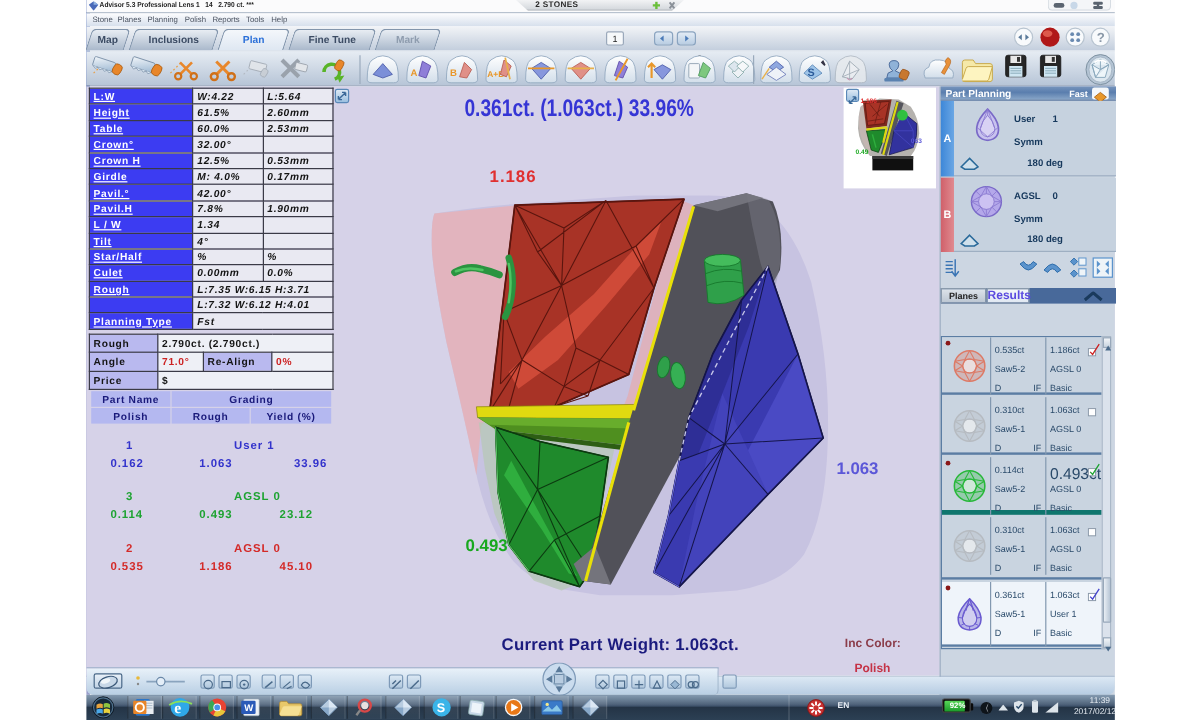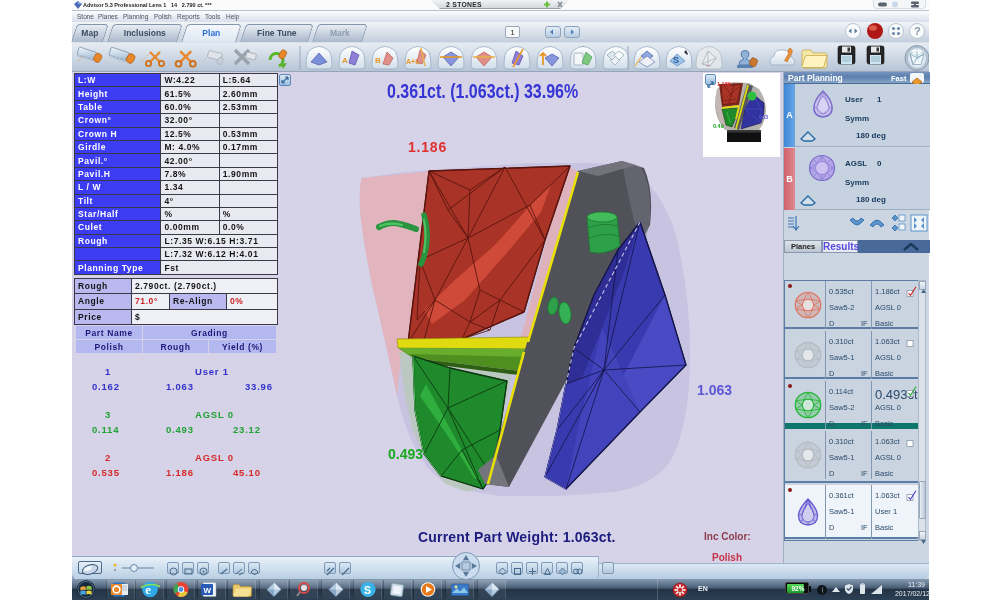--- a/index.html
+++ b/index.html
@@ -39,22 +39,22 @@
      background:linear-gradient(#e6ecf3,#b7c5d7); border-top:1px solid #d8e0ea; border-bottom:1px solid #96a5ba;}
 
   
   #main { position:absolute; left:0; top:72px; width:857px; height:491px; background:#d6d2e8; }
 
   
   table { border-collapse:collapse; }
   #t1 { position:absolute; left:2px; top:1px; width:204px; }
   #t1 td { border:1px solid #3a3a46; font-size:8.5px; font-weight:bold; height:13.4px;
      padding:0 0 0 3px; letter-spacing:0.6px; white-space:nowrap; overflow:hidden;}
-  #t1 td.l { background:#3c3cf2; color:#ffffff; width:86px; }
-  #t1 td.v { background:#e9e9f2; color:#141414; width:58px; }
+  #t1 td.l { background:#3c3cf2; color:#ffffff; width:86px;text-decoration:underline; }
+  #t1 td.v { background:#e9e9f2; color:#141414; width:58px;font-style:italic; }
   #t2 { position:absolute; left:2px; top:206px; width:204px; }
   #t2 td { border:1px solid #3a3a46; font-size:8.5px; font-weight:bold; height:15.3px;
      padding:0 0 0 3px; letter-spacing:0.6px; white-space:nowrap; }
   #t2 td.l { background:#b9b9ef; color:#141414; }
   #t2 td.v { background:#eef0f6; color:#141414; }
   #t3 { position:absolute; left:3px; top:253px; width:202px; border-collapse:separate; border-spacing:1px; }
   #t3 td { font-size:8.5px; font-weight:bold; height:13px; text-align:center;
      background:#b4b8f0; color:#19197a; letter-spacing:0.6px; white-space:nowrap; }
   .gradetxt { position:absolute; font-size:9.5px; font-weight:bold; letter-spacing:0.8px; white-space:pre; }
 
@@ -634,21 +634,21 @@
             <div class="abs" style="left:90px;top:6px;font-size:7.5px;color:#2a4a6a;">1.063ct</div>
             <div class="abs" style="left:44px;top:22px;font-size:7.5px;color:#2a4a6a;">Saw5-1</div>
             <div class="abs" style="left:90px;top:22px;font-size:7.5px;color:#2a4a6a;">AGSL 0</div>
             <div class="abs" style="left:44px;top:38px;font-size:7.5px;color:#2a4a6a;">D</div>
             <div class="abs" style="left:76px;top:38px;font-size:7.5px;color:#2a4a6a;">IF</div>
             <div class="abs" style="left:90px;top:38px;font-size:7.5px;color:#2a4a6a;">Basic</div>
             <svg class="abs" style="left:121px;top:4px" width="13" height="13" viewBox="0 0 13 13">
               <rect x="1" y="5.5" width="6" height="6" fill="#fff" stroke="#8a98a8" stroke-width="0.8"></rect>
             </svg>
           </div>
-<div class="abs" style="left:0;top:100px;width:135px;height:48px;background:#c9d4e0;border-bottom:6px solid #0f766e;">
+<div class="abs" style="left:0;top:100px;width:135px;height:48px;background:#c9d4e0;border-bottom:4px solid #0f766e;">
             <div class="abs" style="left:3px;top:3px;width:4px;height:4px;border-radius:50%;background:#8a1818;"></div>
             <svg class="abs" style="left:9px;top:10px;color:#28b83a" width="28" height="28">
               <use href="#brill"></use>
             </svg>
             <div class="abs" style="left:40px;top:0;width:1px;height:48px;background:#8298b0;"></div>
             <div class="abs" style="left:86px;top:0;width:1px;height:48px;background:#8298b0;"></div>
             <div class="abs" style="left:44px;top:6px;font-size:7.5px;color:#2a4a6a;">0.114ct</div>
             <div class="abs" style="left:90px;top:6px;font-size:13px;color:#2a4a6a;">0.493ct</div>
             <div class="abs" style="left:44px;top:22px;font-size:7.5px;color:#2a4a6a;">Saw5-2</div>
             <div class="abs" style="left:90px;top:22px;font-size:7.5px;color:#2a4a6a;">AGSL 0</div>

